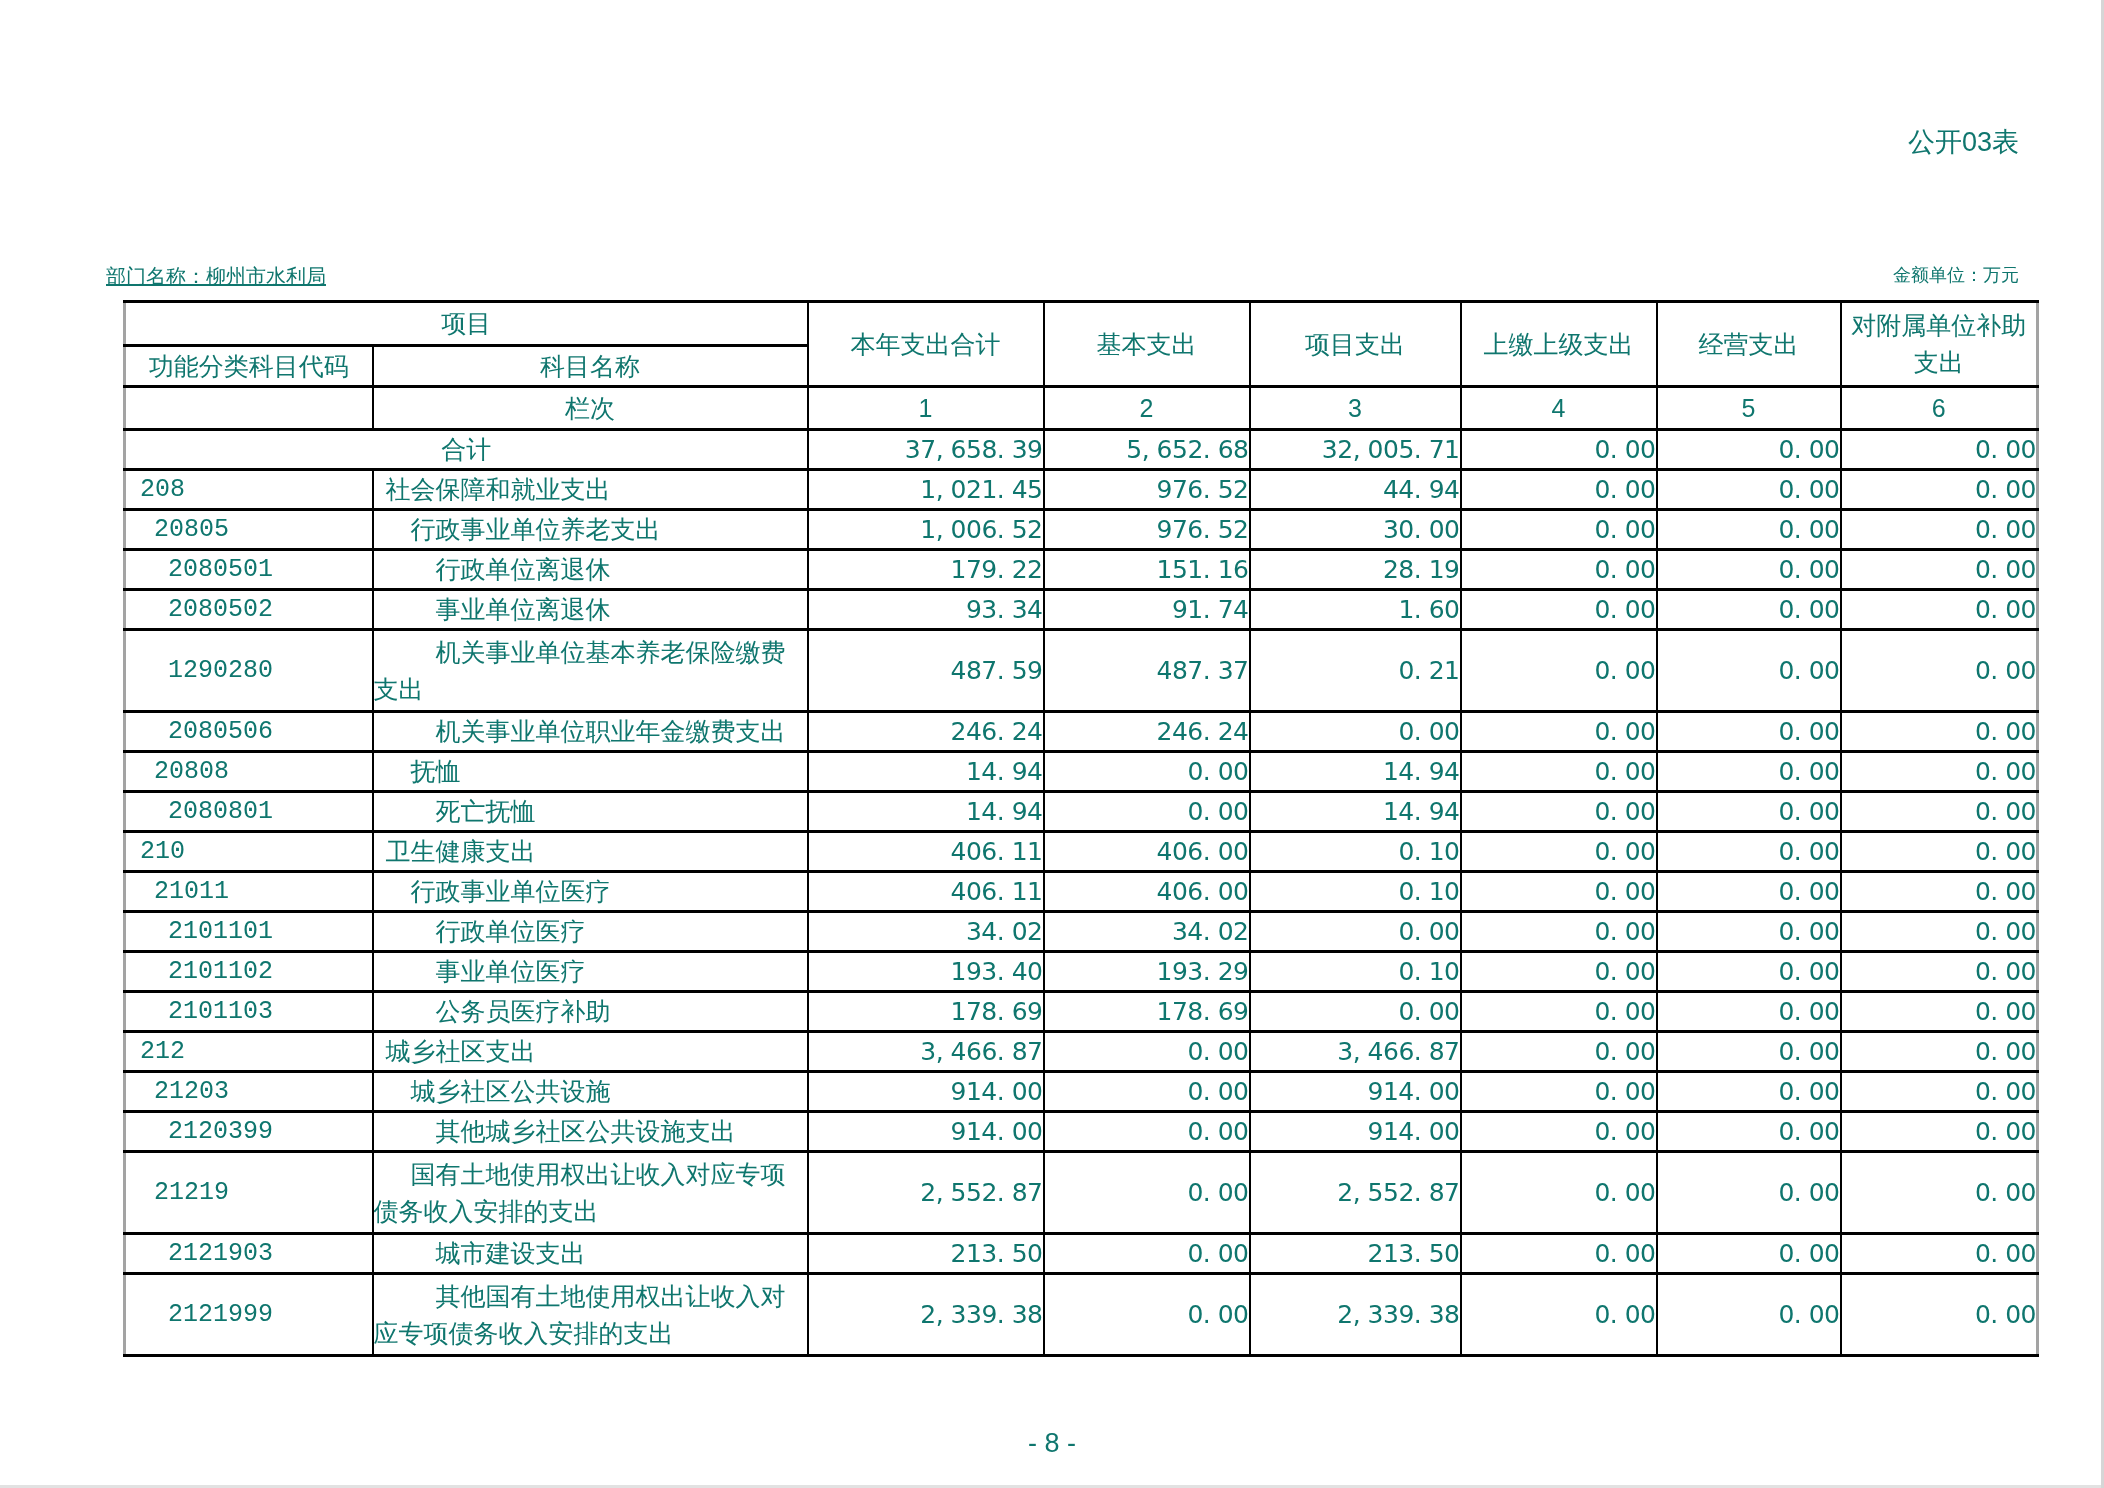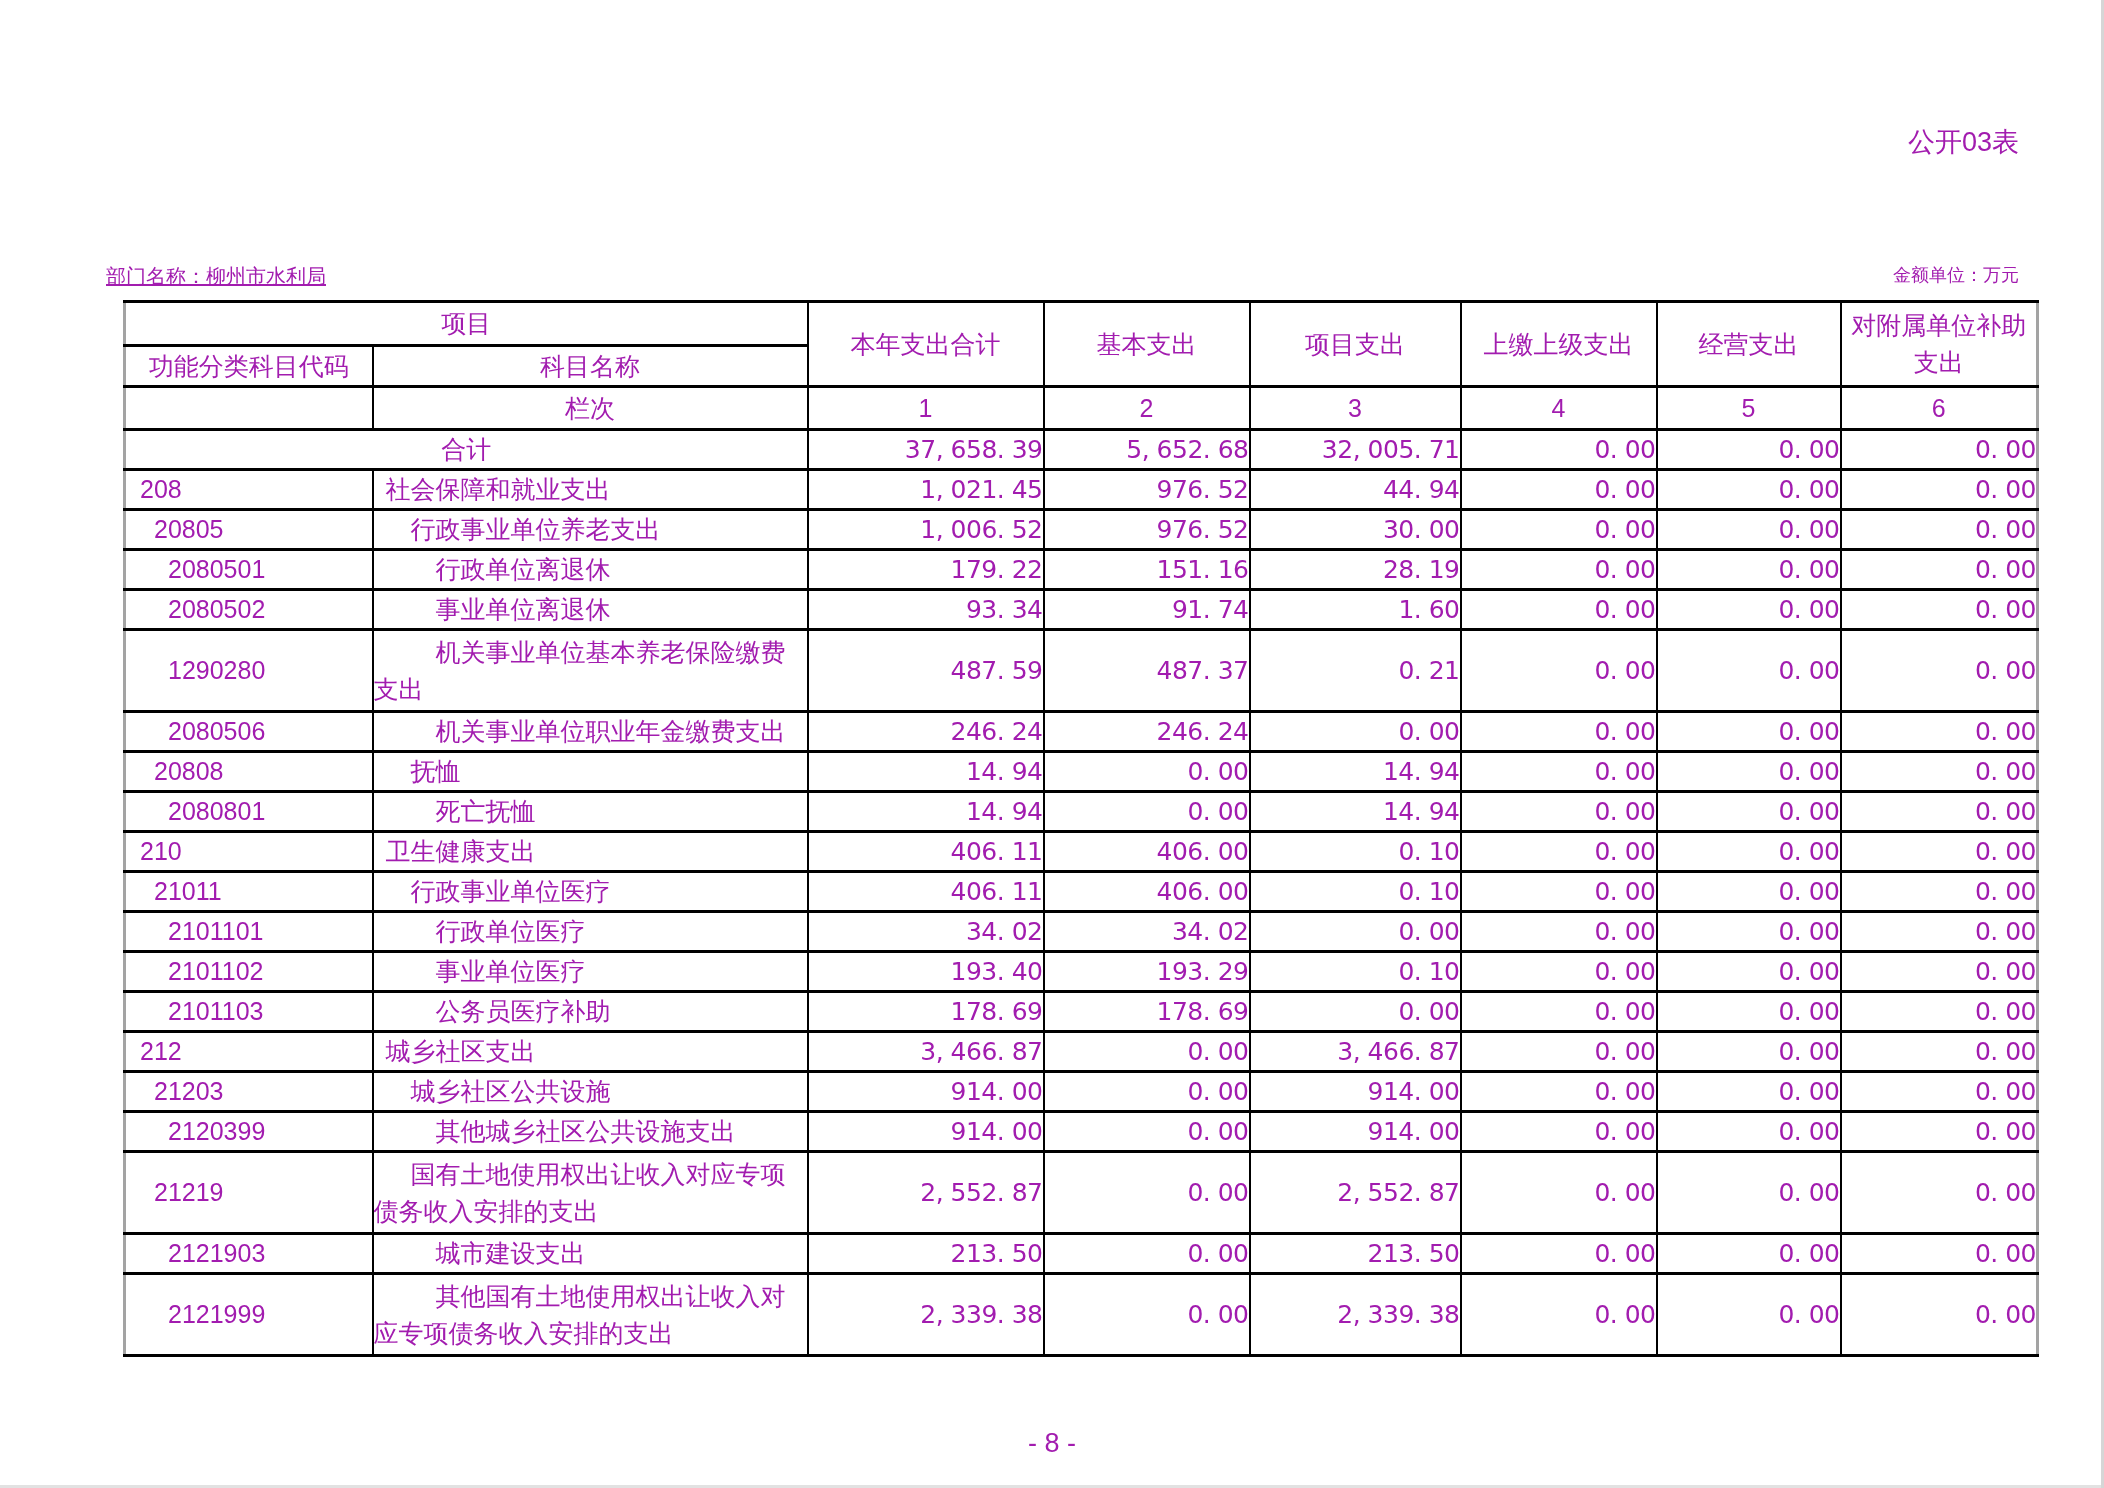--- a/index.html
+++ b/index.html
@@ -3,21 +3,21 @@
 <meta charset="utf-8">
 <style>
   html, body { margin: 0; padding: 0; background: #ffffff; }
   .page {
     position: relative;
     width: 2104px;
     height: 1488px;
     background: #ffffff;
     overflow: hidden;
     font-family: "Liberation Sans", sans-serif;
-    color: #a21caf;
+    color: #0f766e;
   }
   
   .page::after {
     content: "";
     position: absolute;
     right: 0; top: 0; bottom: 0;
     width: 3px;
     background: #d6d6d6;
   }
   .page::before {
@@ -82,21 +82,21 @@
     overflow: hidden;
     word-break: break-all;
   }
   tr.hrow1 { height: 44px; }
   tr.hrow2 { height: 41px; }
   tr.hrow3 { height: 43px; }
   tbody tr { height: 40px; }
   tbody tr.tall { height: 82px; }
 
   td.center { text-align: center; }
-  td.code { text-align: left; padding-left: 0; }
+  td.code { text-align: left; padding-left: 0; font-family: Liberation Mono, monospace; }
   td.code.lvl1 { text-indent: 14px; }
   td.code.lvl2 { text-indent: 28px; }
   td.code.lvl3 { text-indent: 42px; }
   td.name { text-align: left; padding-left: 3px; padding-right: 3px; }
   td.name.lvl1 { text-indent: 12px; }
   td.name.lvl2 { text-indent: 37px; }
   td.name.lvl3 { text-indent: 62px; }
   td.num {
     text-align: right;
     padding-right: 3px;

